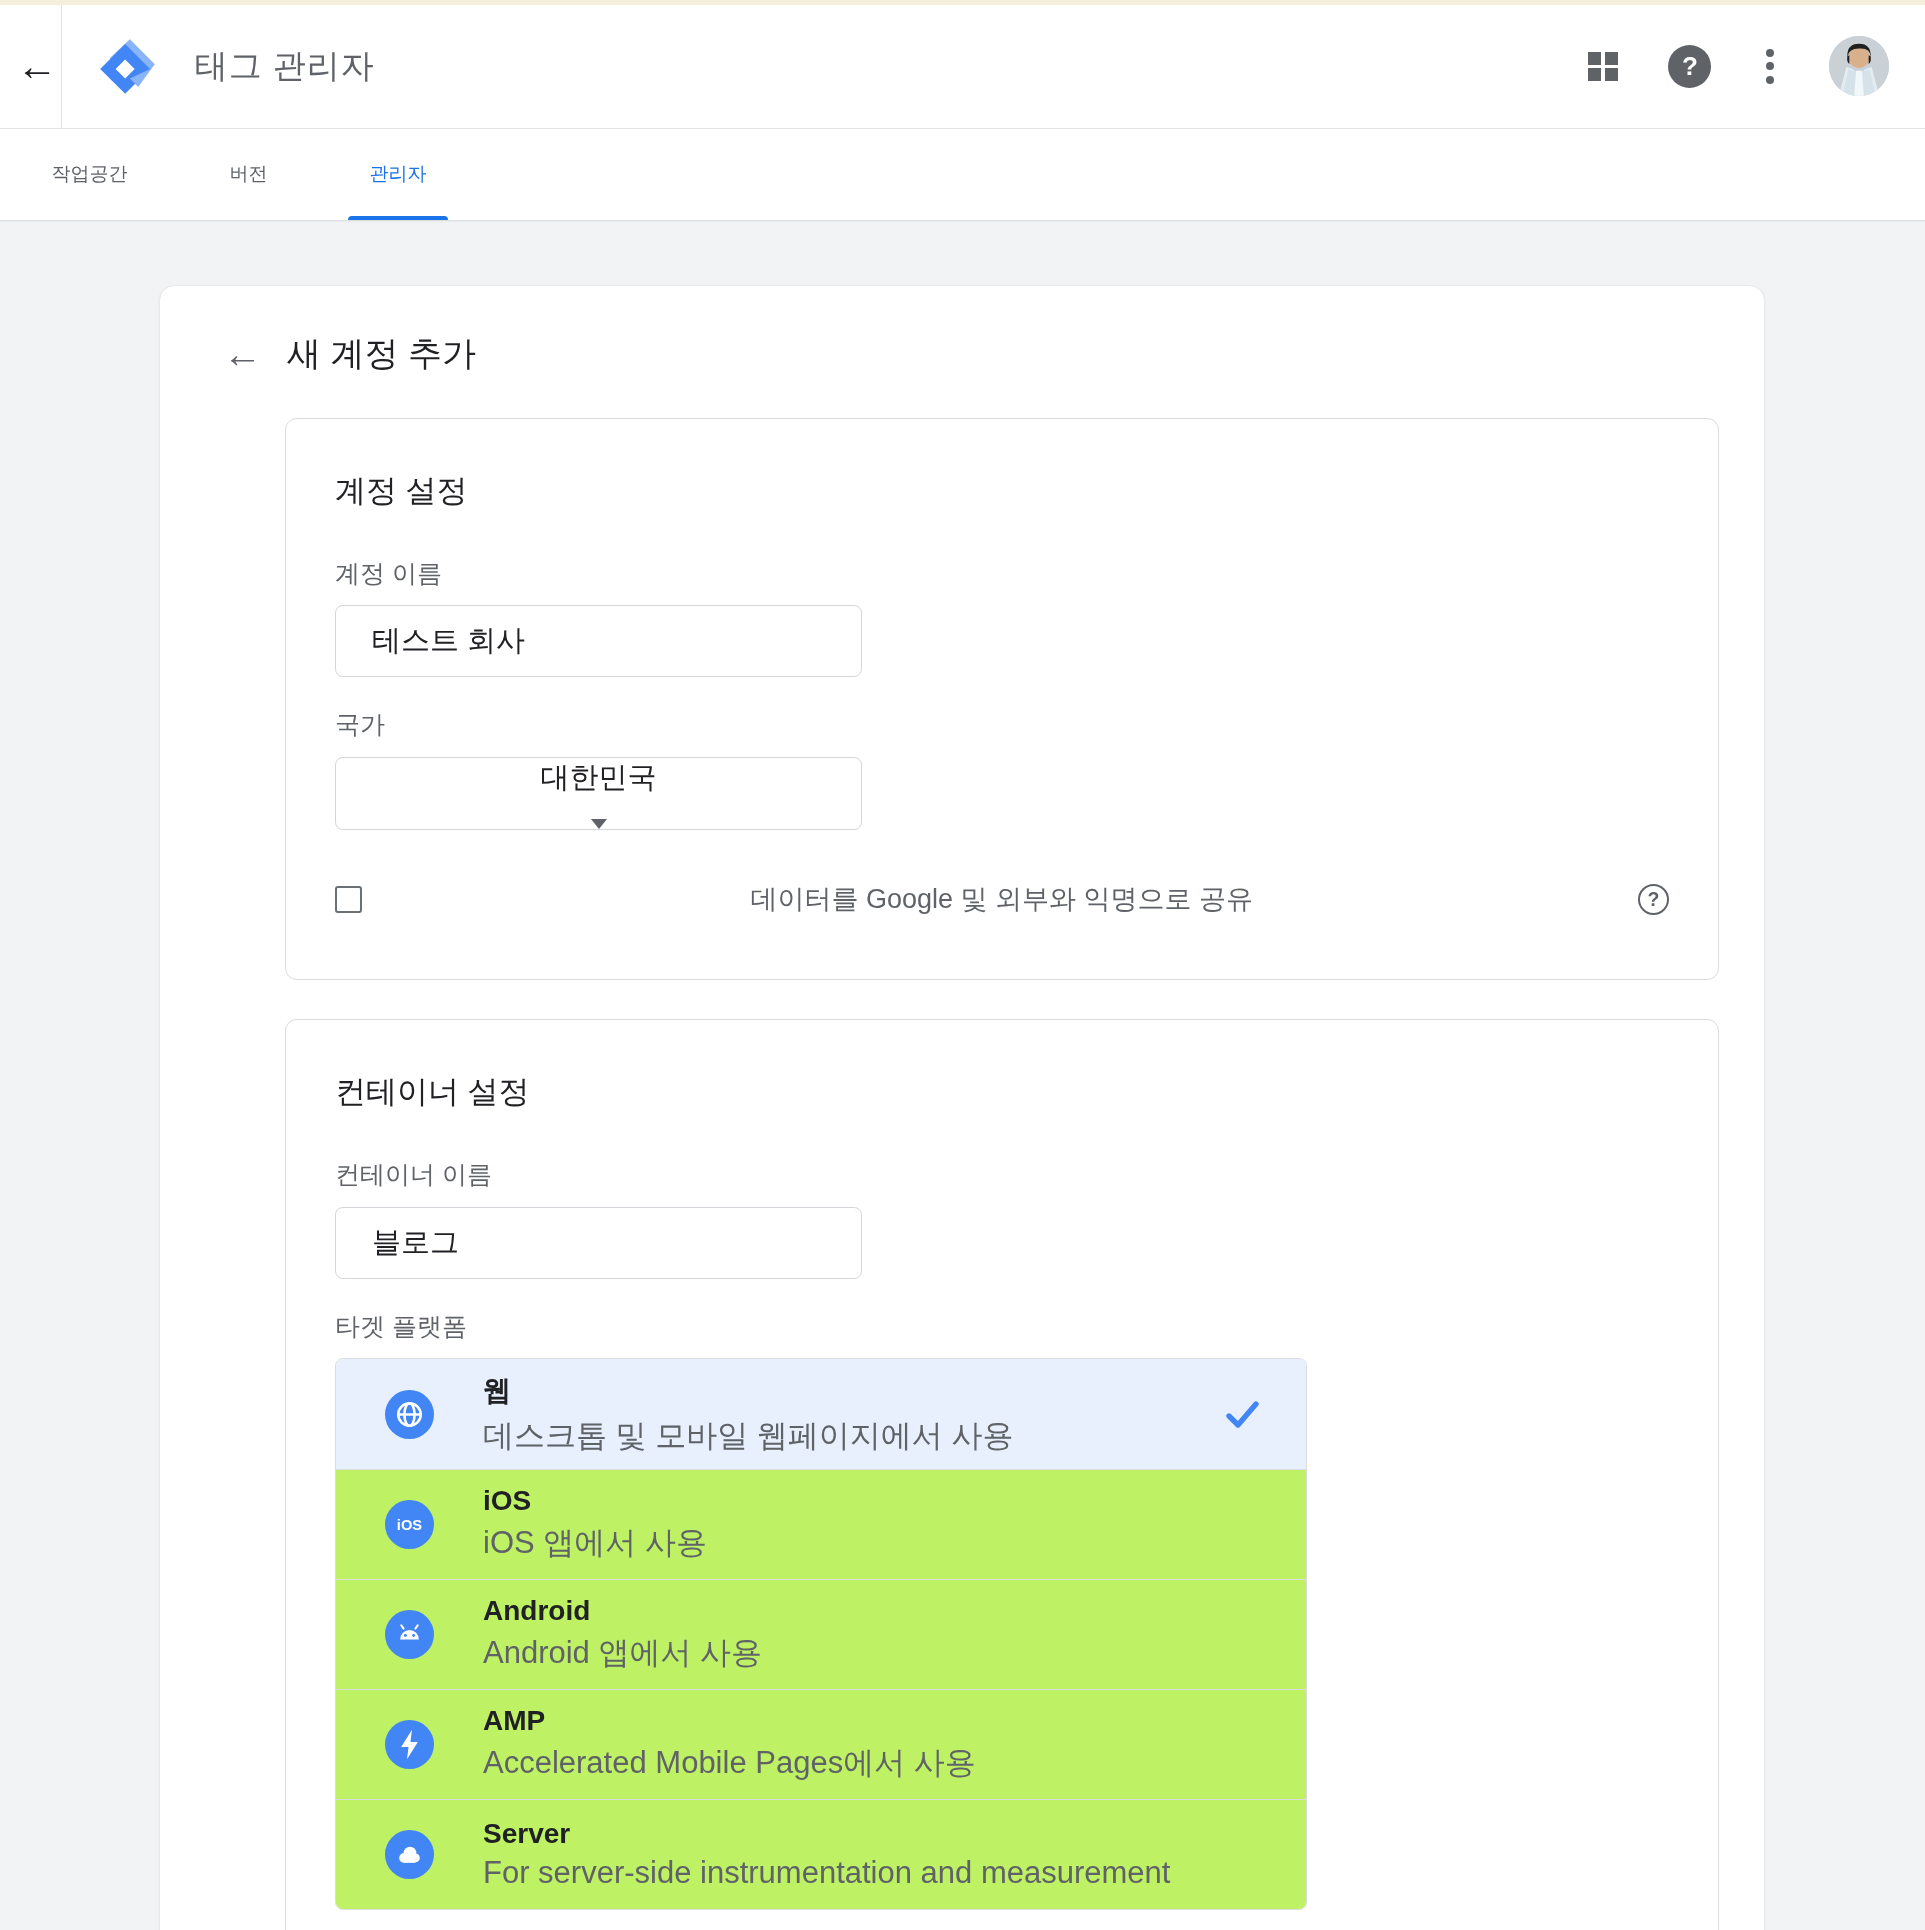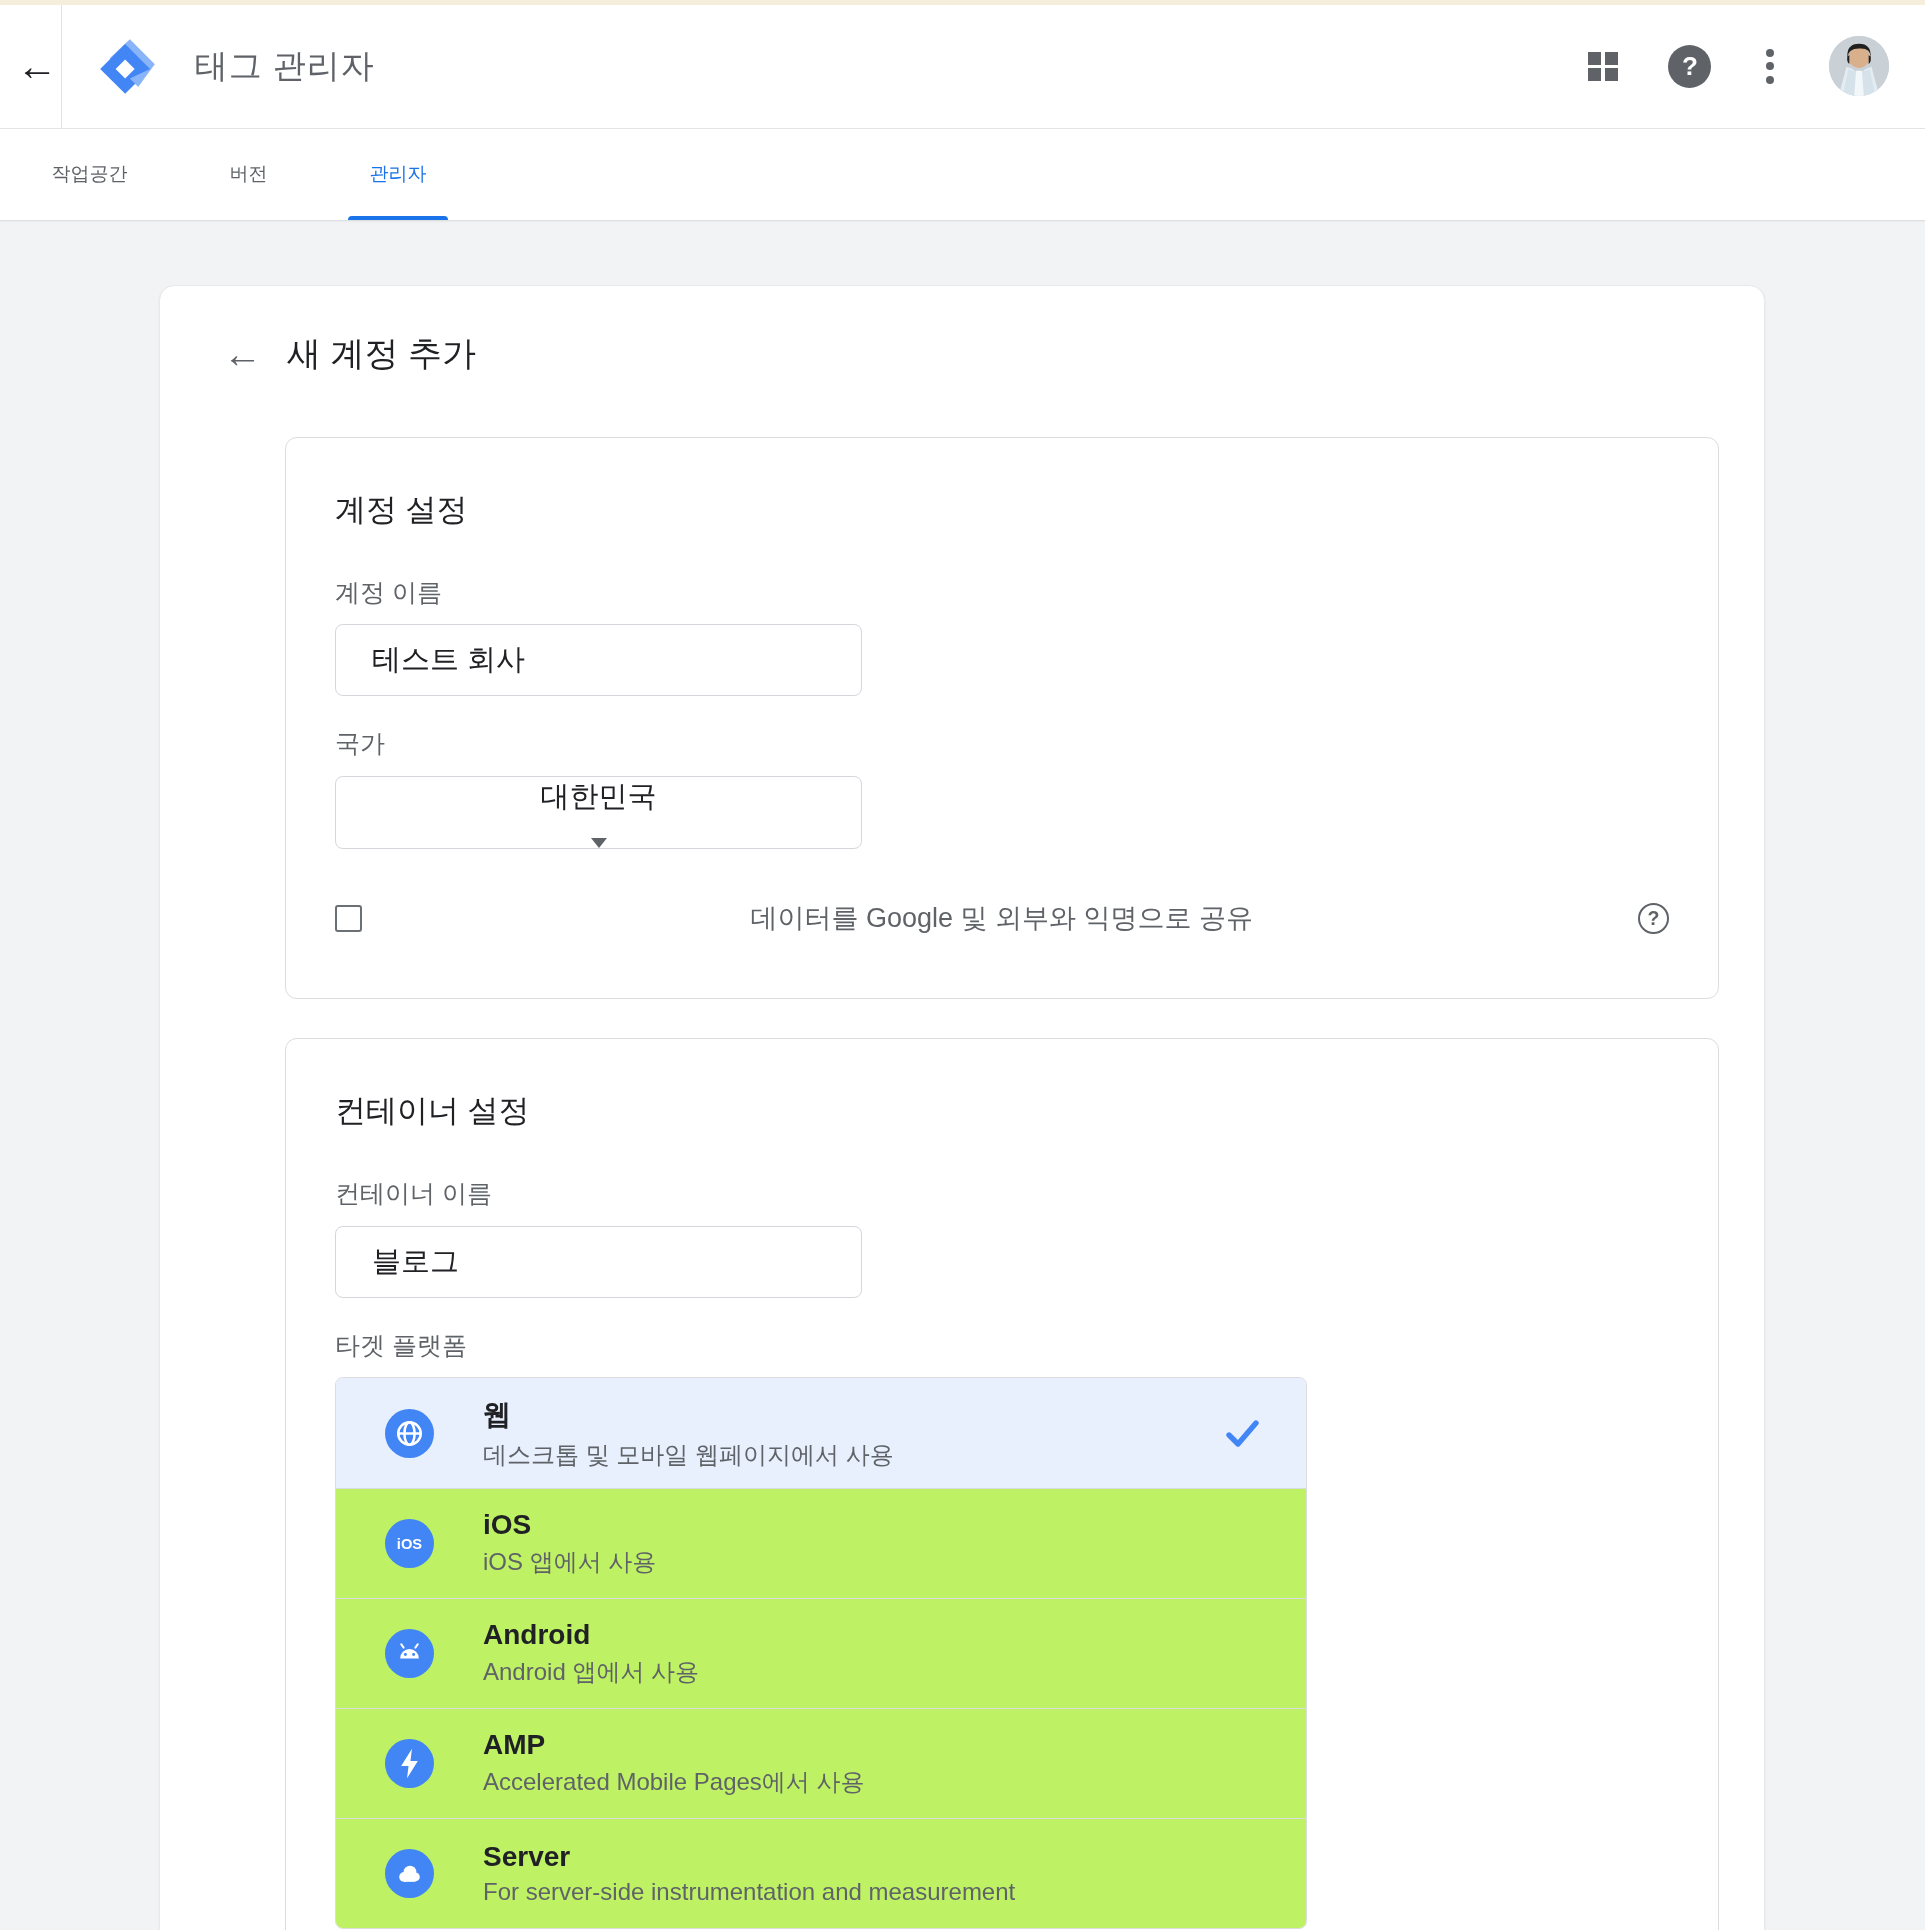--- a/index.html
+++ b/index.html
@@ -42,21 +42,21 @@
   
   main { height:calc(1931px - 4.9px - 125px - 92px); }
   .card { margin:64px 0 0 159px; width:1606px; height:1697px; background:#fff;
           border:1px solid #e7e9ec; border-radius:15.6px;
           box-shadow:0 1px 2px rgba(60,64,67,.10); padding:45px 47px 39px 63px; }
   .card-header { display:flex; align-items:center; }
   .card-back { width:39px; height:39px; background:none; border:none; font-size:39px;
                color:#5f6368; cursor:pointer; display:flex; align-items:center; justify-content:center; }
   .card-title { font-size:34px; color:#202124; margin-left:25px; font-weight:400; }
 
-  .panel { margin-left:62px; margin-top:60px; width:1434px;
+  .panel { margin-left:62px; margin-top:41px; width:1434px;
            border:1px solid #dadce0; border-radius:11.7px; padding:51px 49px 62px 49px; }
   .panel + .panel { margin-top:39px; }
   .panel-heading { font-size:31px; color:#202124; font-weight:400; margin-bottom:45px; }
   .field-label { font-size:25px; color:#5f6368; margin-bottom:15.6px; }
   .text-input { display:block; width:527px; height:72px; border:1px solid #d3d6da;
                 border-radius:7.8px; font-size:29px; color:#202124; padding:0 36px;
                 font-family:inherit; background:#fff; outline:none; margin-bottom:31px; }
   .select-box { width:527px; height:73px; border:1px solid #d3d6da; border-radius:7.8px;
                 display:flex; align-items:center; justify-content:space-between;
                 padding:0 27px; cursor:pointer; margin-bottom:51px;flex-direction:column; }
@@ -74,21 +74,21 @@
 
   
   .platform-list { width:972px; border:1px solid #dadce0; border-radius:7.8px; overflow:hidden; }
   .platform-row { height:110px; display:flex; align-items:center; padding:0 44px 0 49px;
                   background:#bef264; cursor:pointer; }
   .platform-row + .platform-row { border-top:1px solid #dadce0; }
   .platform-row.selected { background:#e8f0fe; }
   .platform-icon { width:49px; height:49px; flex:none; }
   .platform-text { margin-left:49px; flex:1; }
   .platform-title { font-size:28px; font-weight:700; color:#202124; }
-  .platform-desc { font-size:24px; color:#5f6368; margin-top:5px; }
+  .platform-desc { font-size:31px; color:#5f6368; margin-top:5px; }
   .check-icon { width:39px; height:39px; flex:none; }
 </style>
 </head>
 <body>
 
 <div class="top-strip"></div>
 
 <header>
   <button class="back-btn">←</button>
   <div class="header-divider"></div>

